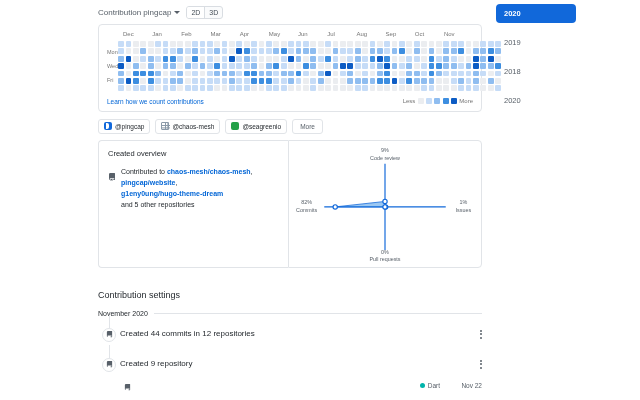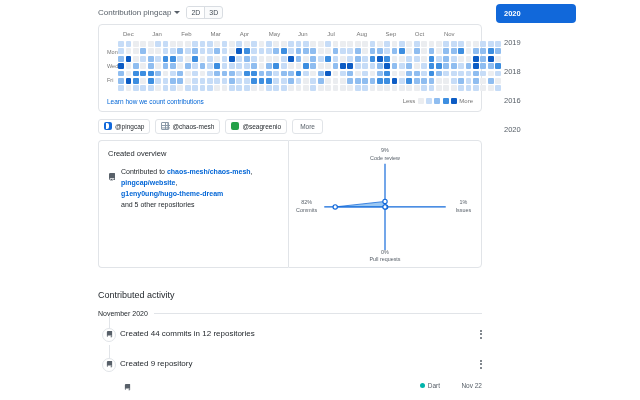--- a/index.html
+++ b/index.html
@@ -713,21 +713,21 @@
           <text id="t-is-v" x="178" y="63" text-anchor="middle" font-size="5.5" fill="#586069" font-family="Liberation Sans, sans-serif">1%</text>
           <text id="t-is-l" x="178" y="71" text-anchor="middle" font-size="5.5" fill="#586069" font-family="Liberation Sans, sans-serif">Issues</text>
           <text id="t-pr-v" x="98" y="114" text-anchor="middle" font-size="5.5" fill="#586069" font-family="Liberation Sans, sans-serif">0%</text>
           <text id="t-pr-l" x="98" y="121" text-anchor="middle" font-size="5.5" fill="#586069" font-family="Liberation Sans, sans-serif">Pull requests</text>
           <text id="t-cm-v" x="18" y="63" text-anchor="middle" font-size="5.5" fill="#586069" font-family="Liberation Sans, sans-serif">82%</text>
           <text id="t-cm-l" x="18" y="71" text-anchor="middle" font-size="5.5" fill="#586069" font-family="Liberation Sans, sans-serif">Commits</text>
         </svg>
       </div>
     </div>
 
-    <div class="act-title">Contributed activity</div>
+    <div class="act-title">Contribution settings</div>
     <div class="month-row">
       <span class="month-lbl">November 2020</span>
       <span class="rule"></span>
     </div>
 
     <div class="act-item">
       <span class="act-line"></span>
       <span class="act-bullet">
         <svg width="7" height="7" viewBox="0 0 16 16">
             <path fill="#586069" d="M2 2.5A2.5 2.5 0 014.5 0h8.75a.75.75 0 01.75.75v12.5a.75.75 0 01-.75.75h-2.5a.75.75 0 110-1.5h1.75v-2h-8a1 1 0 00-.714 1.7.75.75 0 01-1.072 1.05A2.495 2.495 0 012 11.5v-9zm10.5-1V9h-8c-.356 0-.694.074-1 .208V2.5a1 1 0 011-1h8z"></path>
@@ -770,16 +770,15 @@
         </span>
         <span class="repo-date">Nov 22</span>
       </div>
     </div>
   </div>
 
   <div class="years" id="years">
       <div class="year sel">2020</div>
       <div class="year">2019</div>
       <div class="year">2018</div>
-      <div class="year">2016</div>
       <div class="year">2020</div>
     </div>
 </div>
 
 </body></html>

